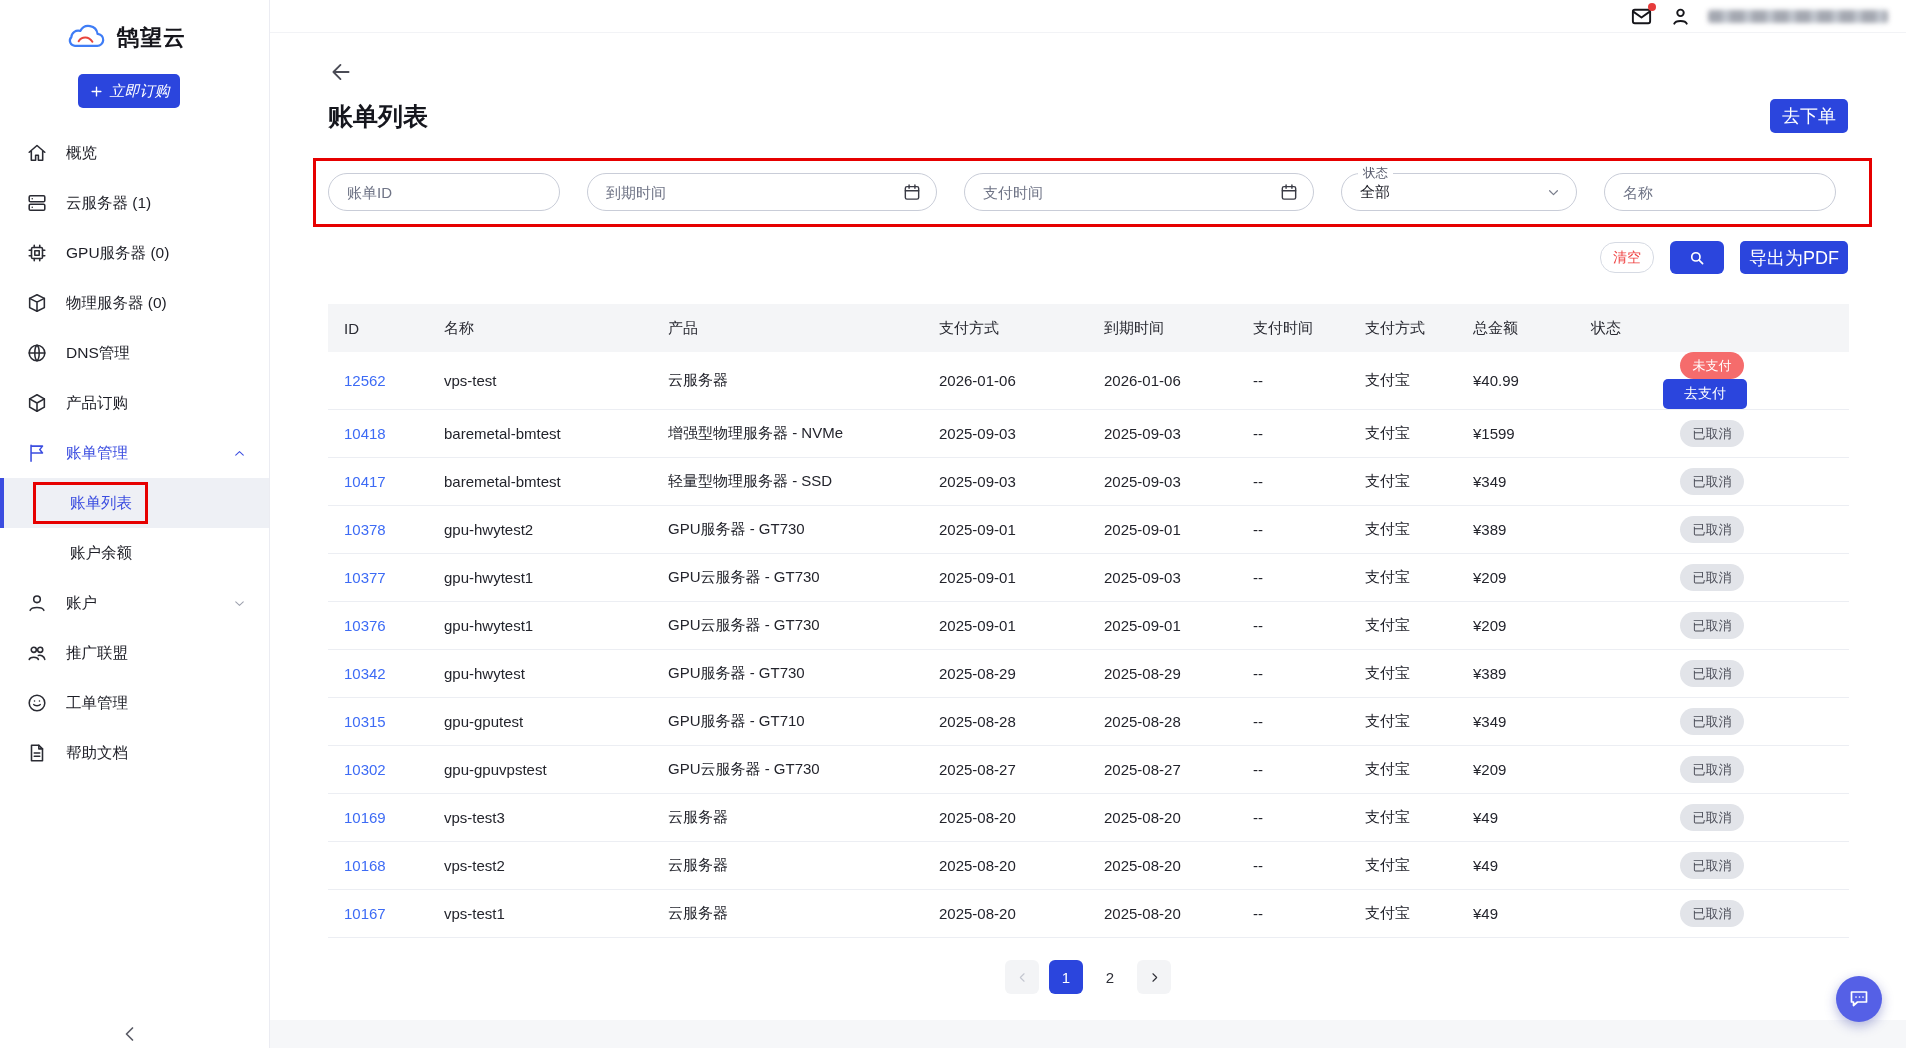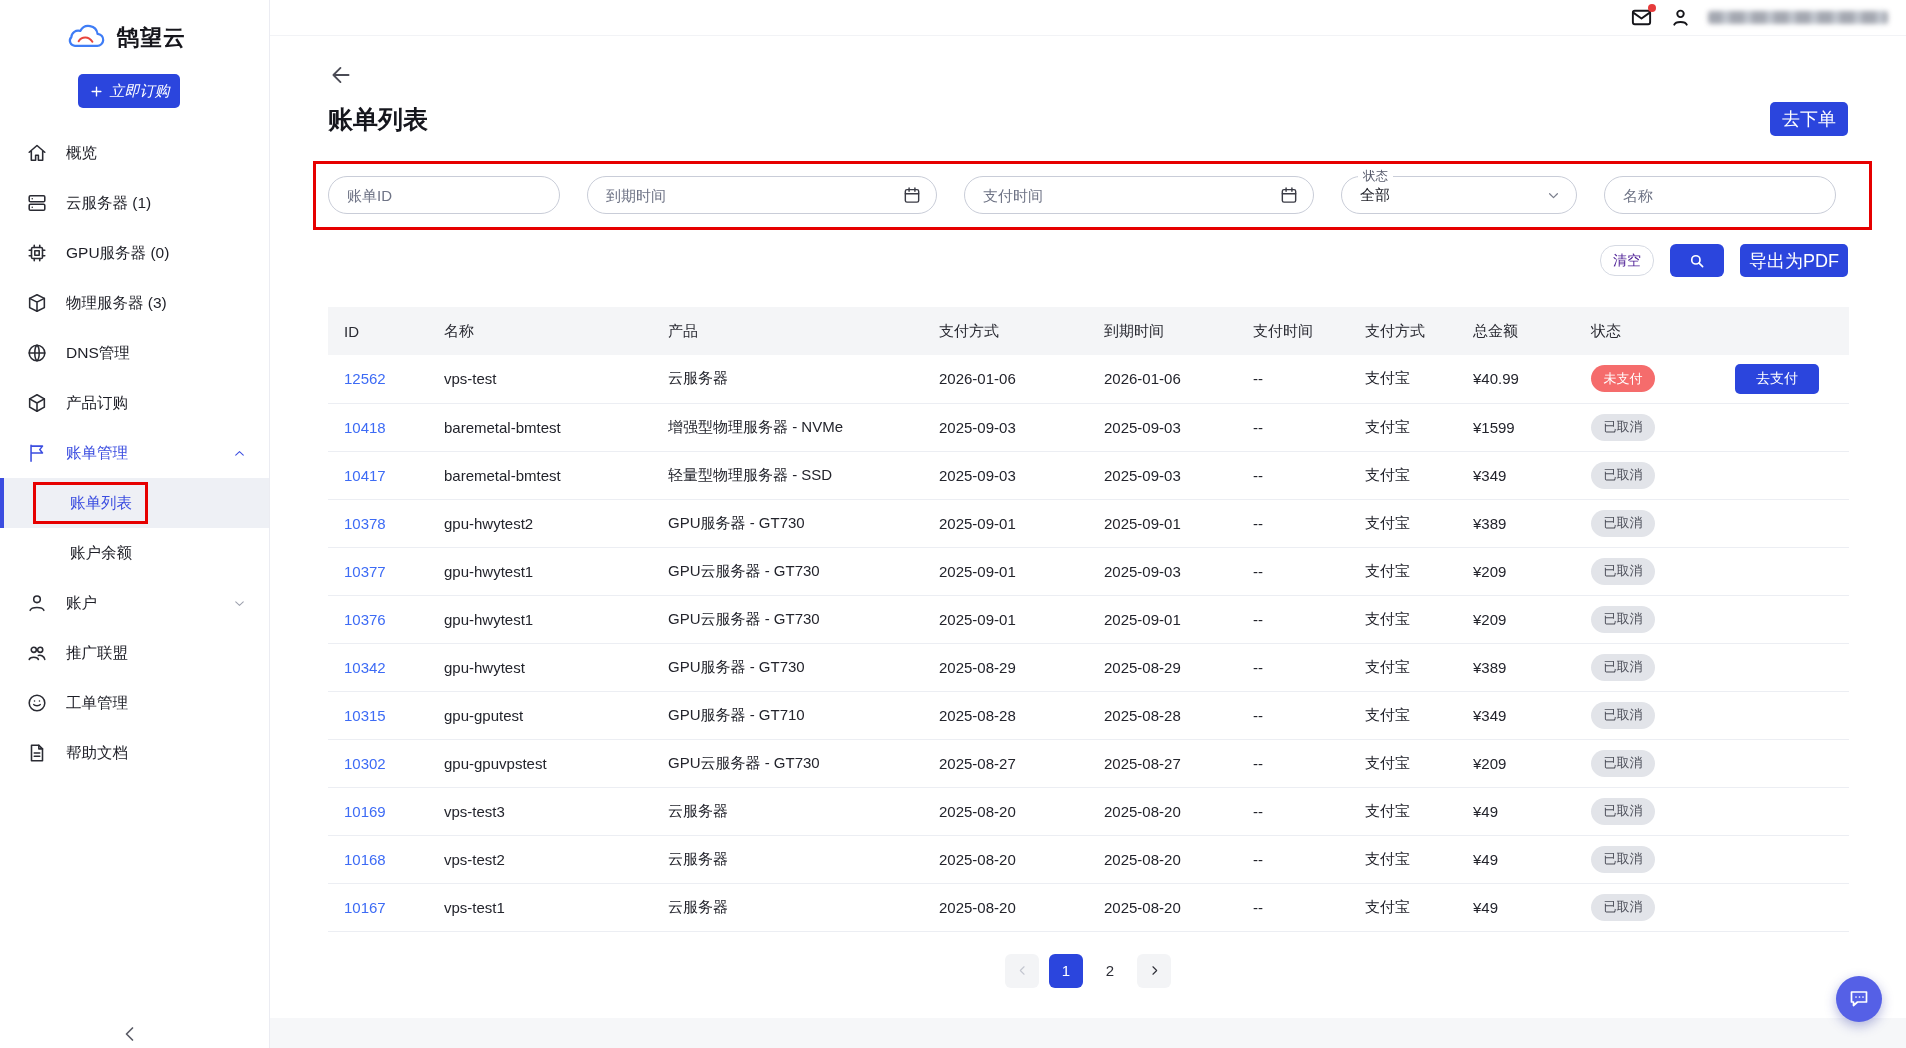--- a/index.html
+++ b/index.html
@@ -60,31 +60,31 @@
   .f-date{width:350px;display:flex;align-items:center;padding:0 14px 0 18px;}
   .f-date input{border:none;outline:none;flex:1;font-size:15px;background:transparent;color:#22232b;min-width:0;}
   .f-date input::placeholder{color:#6f7486;}
   .cal{width:20px;height:20px;color:#3a3b45;cursor:pointer;}
   .f-select{width:236px;position:relative;display:flex;align-items:center;padding:0 14px 0 18px;cursor:pointer;}
   .f-label{position:absolute;top:-9px;left:16px;background:#fff;padding:0 5px;font-size:12.5px;color:#55596a;}
   .f-value{flex:1;color:#22232b;}
   .caret{width:17px;height:17px;color:#7a7e8c;}
 
   .actions-row{display:flex;justify-content:flex-end;align-items:center;gap:16px;margin-top:30px;}
-  .btn-clear{width:54px;height:31px;background:#fff;border:1px solid #d6dae3;border-radius:15px;color:#4c1d95;font-size:14px;cursor:pointer;}
+  .btn-clear{width:54px;height:31px;background:#fff;border:1px solid #d6dae3;border-radius:15px;color:#ef4444;font-size:14px;cursor:pointer;}
   .btn-search{width:54px;height:33px;border-radius:6px;background:#2b45dd;border:none;display:flex;align-items:center;justify-content:center;color:#fff;cursor:pointer;}
   .search-i{width:18px;height:18px;}
   .search-i svg{stroke-width:2.2;}
   .btn-export{width:108px;height:33px;}
 
   .bill-table{width:100%;border-collapse:collapse;margin-top:30px;table-layout:fixed;}
   .bill-table th{background:#f4f5f7;height:48px;text-align:left;padding:0 16px;font-size:15px;font-weight:400;color:#2a2b33;white-space:nowrap;}
   .bill-table td{height:48px;padding:0 16px;font-size:15px;color:#23242c;border-bottom:1px solid #eceef3;white-space:nowrap;overflow:hidden;}
   td.link{color:#3d6bf5;cursor:pointer;}
-  .status-cell{display:flex;align-items:center;justify-content:space-between;}
+  .status-cell{display:flex;align-items:center;justify-content:space-between;flex-direction:column;}
   .badge{display:inline-flex;align-items:center;justify-content:center;min-width:64px;height:27px;padding:0 12px;border-radius:14px;font-size:13px;}
   .badge.unpaid{background:#f56c6c;color:#fff;}
   .badge.cancelled{background:#e2e4e9;color:#4c4e59;}
   .pay-btn{width:84px;height:30px;margin-right:14px;border-radius:5px;font-size:14px;}
 
   .pagination{display:flex;align-items:center;justify-content:center;gap:10px;margin-top:22px;padding-bottom:26px;}
   .pg-btn{width:34px;height:34px;border-radius:6px;border:none;background:#fff;display:flex;align-items:center;justify-content:center;font-size:15px;color:#2d2e36;cursor:pointer;}
   .pg-btn.nav{background:#f3f4f6;}
   .pg-btn.nav .i{width:15px;height:15px;}
   .pg-prev{color:#c3c6cf;}
@@ -149,21 +149,21 @@
           </span>
           <span>GPU服务器 (0)</span>
         </div>
         <div class="menu-item">
           <span class="i mi-icon">
             <svg viewBox="0 0 24 24">
               <path d="M12 3l8 4v10l-8 4-8-4V7z"></path>
               <path d="M4 7l8 4 8-4M12 11v10"></path>
             </svg>
           </span>
-          <span>物理服务器 (3)</span>
+          <span>物理服务器 (0)</span>
         </div>
         <div class="menu-item">
           <span class="i mi-icon">
             <svg viewBox="0 0 24 24">
               <circle cx="12" cy="12" r="8.5"></circle>
               <path d="M3.5 12h17M12 3.5c-3.2 2.6-3.2 14.4 0 17M12 3.5c3.2 2.6 3.2 14.4 0 17"></path>
             </svg>
           </span>
           <span>DNS管理</span>
         </div>

